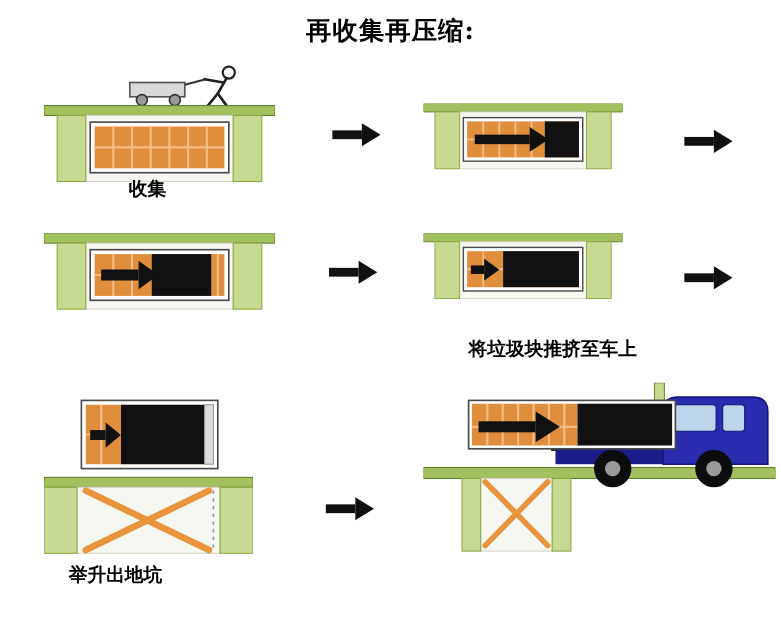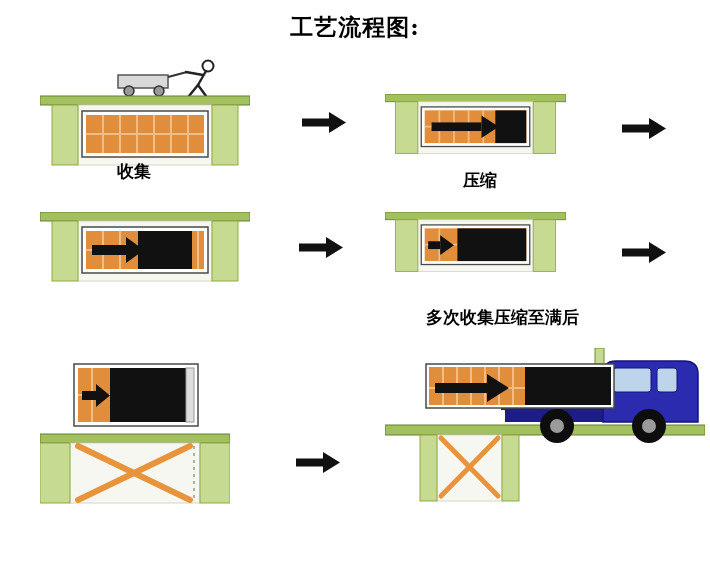--- a/index.html
+++ b/index.html
@@ -39,21 +39,21 @@
   .hub{fill:#9a9a9a}
   .green-post{fill:var(--wall-green,#c6db91);stroke:#6d8c35;stroke-width:1}
   .pusher{fill:#ddd;stroke:#999;stroke-width:1}
   .dashed{stroke:#999;stroke-width:1.5;stroke-dasharray:3 4;fill:none}
 </style>
 </head>
 <body>
 
 <div class="canvas">
 
-  <div class="title">工艺流程图:</div>
+  <div class="title">再收集再压缩:</div>
 
   <div class="cell" style="left:40px;top:58px;width:210px;height:112px">
     <svg viewBox="0 0 210 112">
       <g>
         <rect class="cart-body" x="78" y="17" width="50" height="13"></rect>
         <line class="cart-handle" x1="128" y1="19" x2="147" y2="14"></line>
         <circle class="wheel-small" cx="89" cy="33" r="5"></circle>
         <circle class="wheel-small" cx="119" cy="33" r="5"></circle>
       </g>
       <g class="person">
@@ -108,21 +108,20 @@
           <line x1="46" y1="38" x2="128" y2="38"></line>
         </g>
         <rect class="c-black" x="128" y="19" width="36" height="38"></rect>
         <g>
           <rect class="arrow-fill" x="54" y="33" width="58" height="10"></rect>
           <polygon class="arrow-fill" points="112,25 132,38 112,51"></polygon>
         </g>
       </g>
     </svg>
   </div>
-  <div class="step-label" style="left:375px;top:169px;width:210px">压缩</div>
 
   <div class="flow-arrow" style="left:622px;top:117px">
     <svg viewBox="0 0 44 23">
         <rect class="arrow-fill" x="0" y="7.5" width="27" height="8"></rect>
         <polygon class="arrow-fill" points="27,1 44,11.5 27,22"></polygon>
       </svg>
   </div>
 
   <div class="cell" style="left:40px;top:212px;width:210px;height:72px">
     <svg viewBox="0 0 210 72">
@@ -169,21 +168,21 @@
           <line x1="46" y1="38" x2="84" y2="38"></line>
         </g>
         <rect class="c-black" x="84" y="19" width="80" height="38"></rect>
         <g>
           <rect class="arrow-fill" x="50" y="34" width="14" height="9"></rect>
           <polygon class="arrow-fill" points="64,27 80,38.5 64,50"></polygon>
         </g>
       </g>
     </svg>
   </div>
-  <div class="step-label" style="left:385px;top:306px;width:235px">多次收集压缩至满后</div>
+  <div class="step-label" style="left:385px;top:306px;width:235px">将垃圾块推挤至车上</div>
 
   <div class="flow-arrow" style="left:622px;top:241px">
     <svg viewBox="0 0 44 23">
         <rect class="arrow-fill" x="0" y="7.5" width="27" height="8"></rect>
         <polygon class="arrow-fill" points="27,1 44,11.5 27,22"></polygon>
       </svg>
   </div>
 
   <div class="cell" style="left:40px;top:362px;width:190px;height:146px">
     <svg viewBox="0 0 190 146">
@@ -205,20 +204,21 @@
       <rect class="pit-interior" x="30" y="81" width="130" height="60"></rect>
       <rect class="c-wall" x="0" y="81" width="30" height="60"></rect>
       <rect class="c-wall" x="160" y="81" width="30" height="60"></rect>
       <g class="scissor">
         <line x1="38" y1="84" x2="150" y2="138"></line>
         <line x1="150" y1="84" x2="38" y2="138"></line>
       </g>
       <line class="dashed" x1="154" y1="84" x2="154" y2="136"></line>
     </svg>
   </div>
+  <div class="step-label" style="left:0px;top:511px;width:210px">举升出地坑</div>
 
   <div class="flow-arrow" style="left:296px;top:451px">
     <svg viewBox="0 0 44 23">
         <rect class="arrow-fill" x="0" y="7.5" width="27" height="8"></rect>
         <polygon class="arrow-fill" points="27,1 44,11.5 27,22"></polygon>
       </svg>
   </div>
 
   <div class="cell" style="left:385px;top:348px;width:320px;height:160px">
     <svg viewBox="0 0 320 160">

